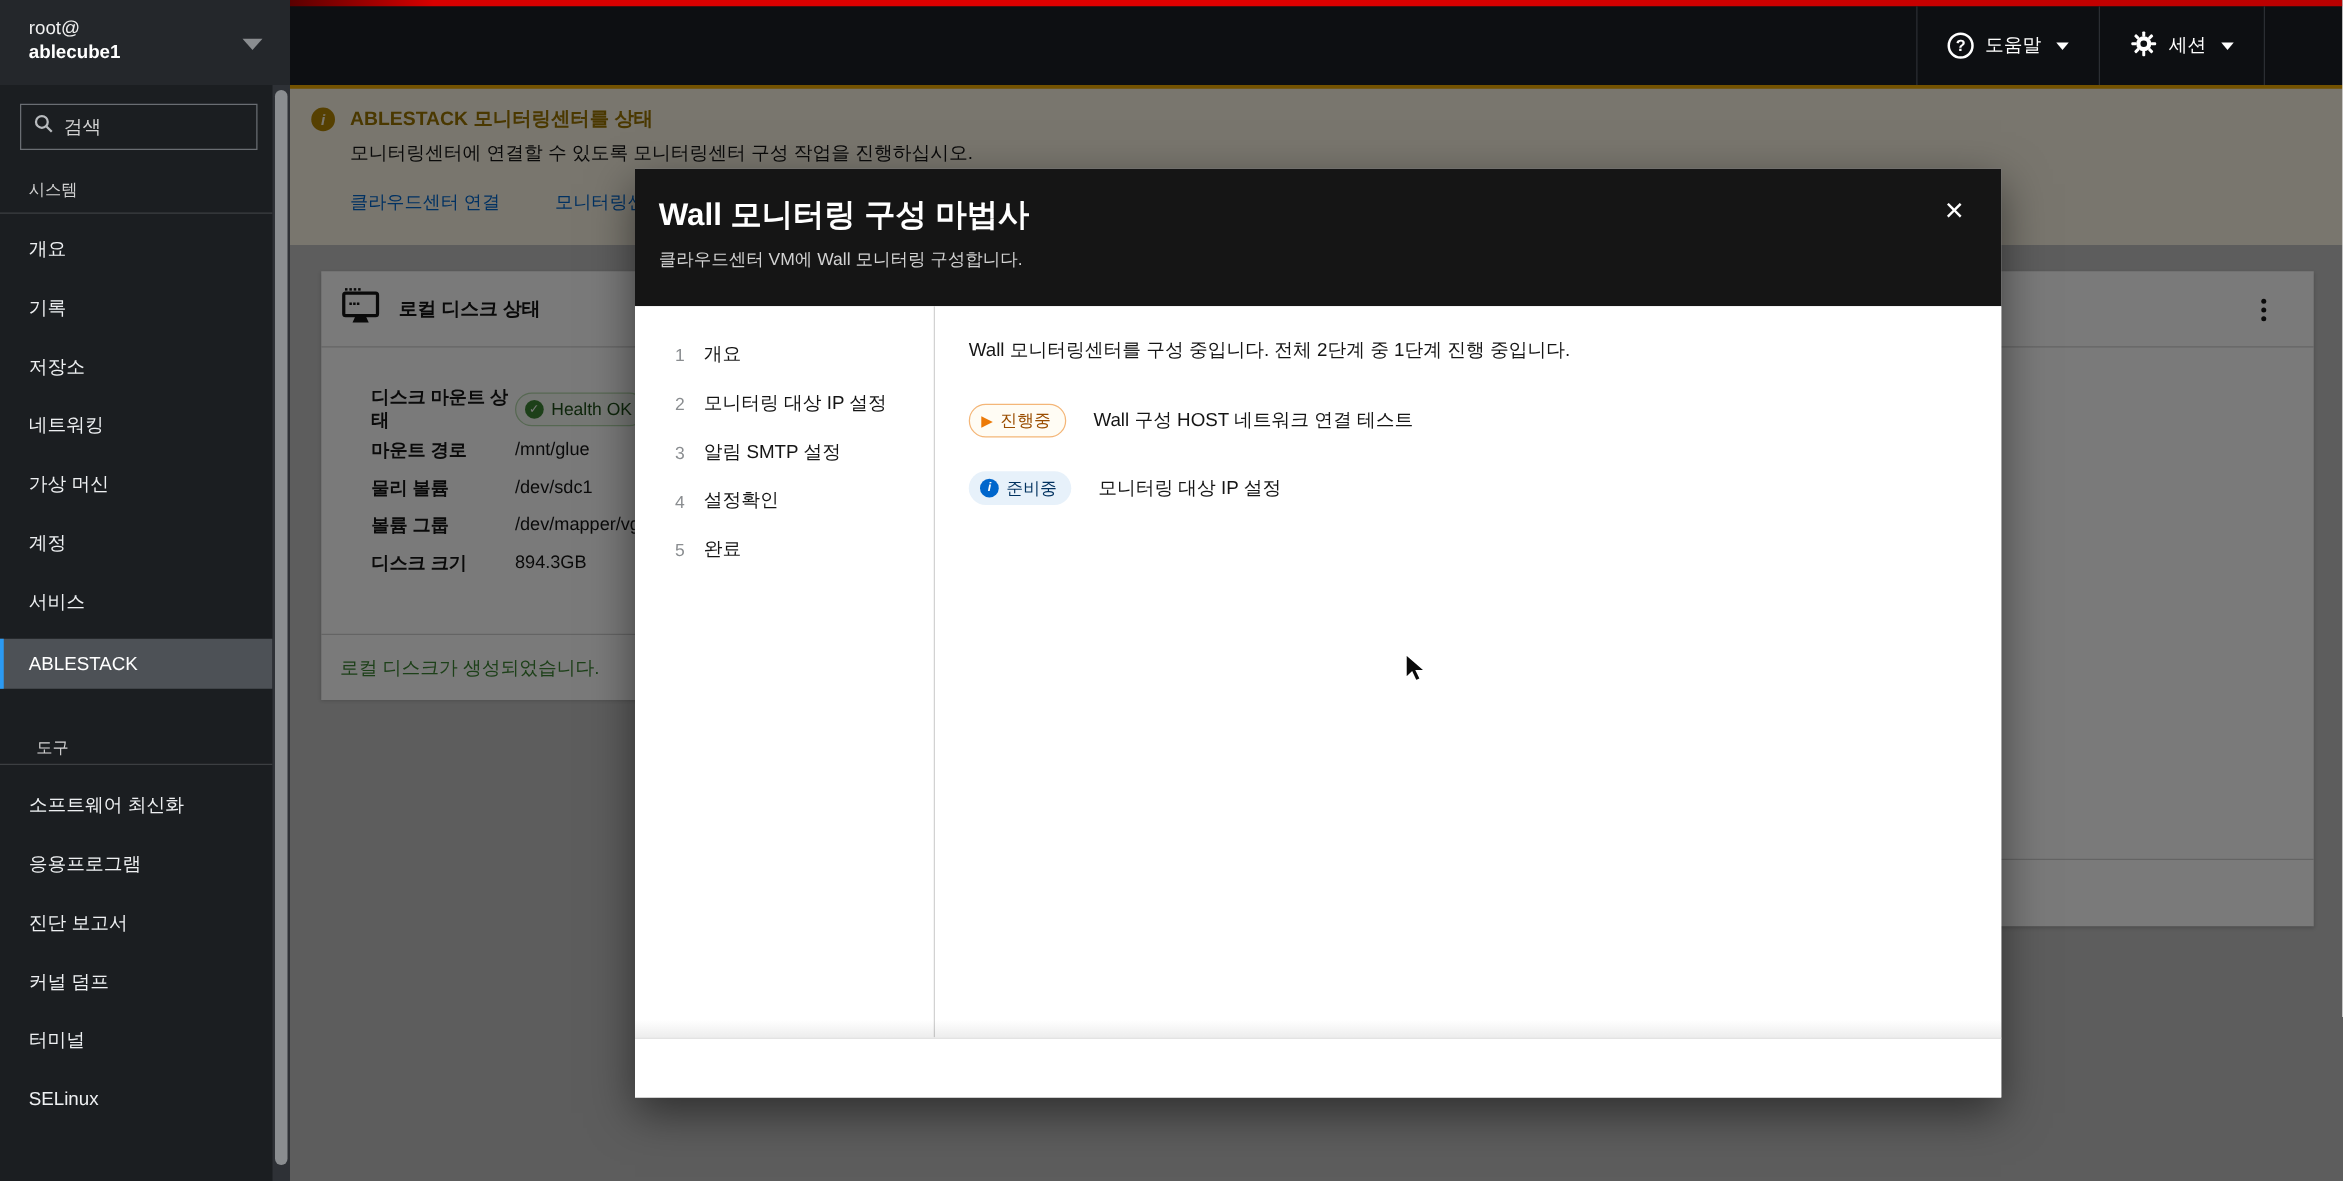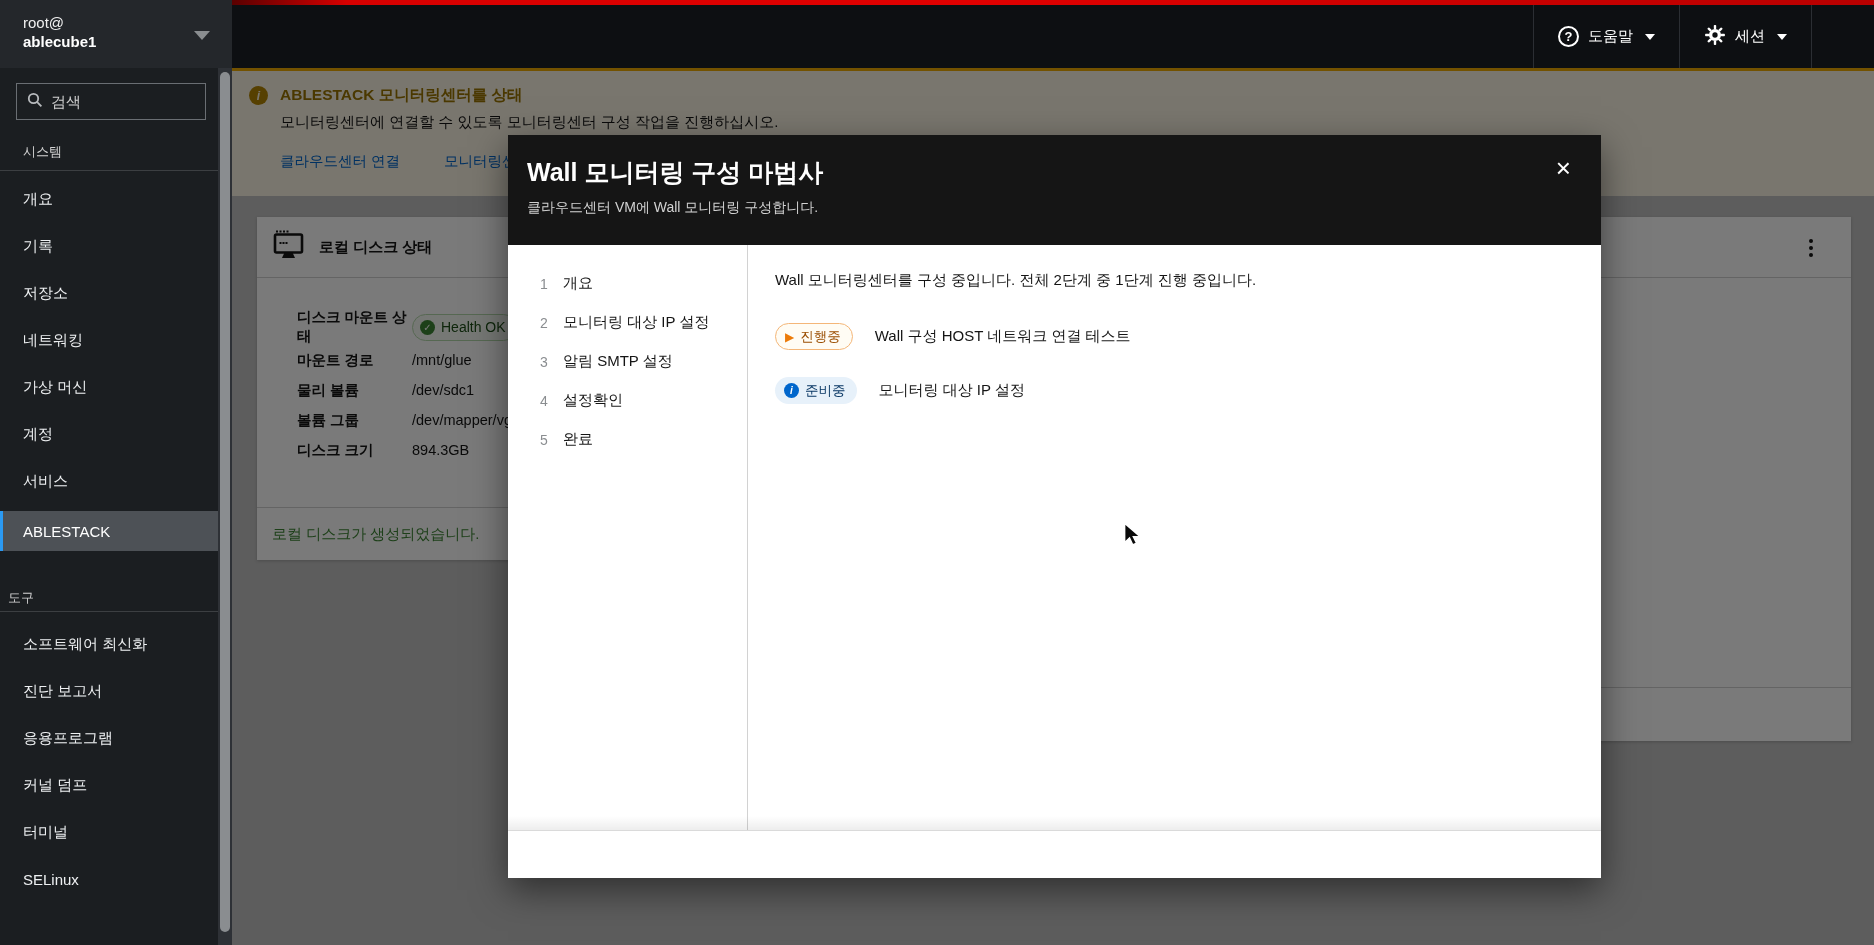--- a/index.html
+++ b/index.html
@@ -14,21 +14,21 @@
   .brand-host { color:#ffffff; font-size:15px; font-weight:bold; line-height:20px; }
   .brand-caret { position:absolute; right:22px; top:31px; width:0; height:0;
     border-left:8px solid transparent; border-right:8px solid transparent; border-top:9px solid #8a8d90; }
   .search-box { position:absolute; left:16px; top:83px; width:190px; height:37px;
     border:1px solid #6a6e73; background:#1b1e21; display:flex; align-items:center; padding:0 10px; gap:8px; }
   .search-box input { background:transparent; border:none; outline:none; color:#e0e0e0; font-size:15px; width:120px;
     font-family:"Liberation Sans","DejaVu Sans",sans-serif; }
   .search-box input::placeholder { color:#d2d2d2; opacity:1; }
   #nav { position:absolute; left:0; top:134px; width:218px; display:flex; flex-direction:column; }
   .nav-header { height:36px; display:flex; align-items:center; padding-left:23px; color:#d2d2d2; font-size:13px; }
-  .nav-header2 { height:26px; display:flex; align-items:center; padding-left:8px; color:#d2d2d2; font-size:13px; }
+  .nav-header2 { height:26px; display:flex; align-items:center; padding-left:29px; color:#d2d2d2; font-size:13px; }
   .nav-divider { height:1px; background:#3c3f42; }
   .nav-group { display:flex; flex-direction:column; padding-top:5px; }
   .nav-group2 { display:flex; flex-direction:column; padding-top:9px; }
   .nav-item { height:47px; display:flex; align-items:center; padding-left:23px; color:#eef0f2; font-size:15px; cursor:pointer; }
   .nav-item.selected { height:40px; margin-top:6px; background:#4d5156; border-left:3px solid #2b9af3; padding-left:20px; color:#fff; }
   .nav-spacer { height:34px; }
   .side-scrollbar { position:absolute; right:0; top:68px; width:14px; height:877px; background:#2e3136; }
   .side-scroll-thumb { position:absolute; left:2px; top:4px; width:10px; height:860px; background:#8a8d90; border-radius:5px; }
 
   
@@ -145,22 +145,22 @@
         <div class="nav-item">가상 머신</div>
         <div class="nav-item">계정</div>
         <div class="nav-item">서비스</div>
         <div class="nav-item selected">ABLESTACK</div>
       </div>
       <div class="nav-spacer"></div>
       <div class="nav-header2">도구</div>
       <div class="nav-divider"></div>
       <div class="nav-group2">
         <div class="nav-item">소프트웨어 최신화</div>
+        <div class="nav-item">응용프로그램</div>
         <div class="nav-item">진단 보고서</div>
-        <div class="nav-item">응용프로그램</div>
         <div class="nav-item">커널 덤프</div>
         <div class="nav-item">터미널</div>
         <div class="nav-item">SELinux</div>
       </div>
     </div>
 
     <div class="side-scrollbar">
       <div class="side-scroll-thumb"></div>
     </div>
   </nav>

